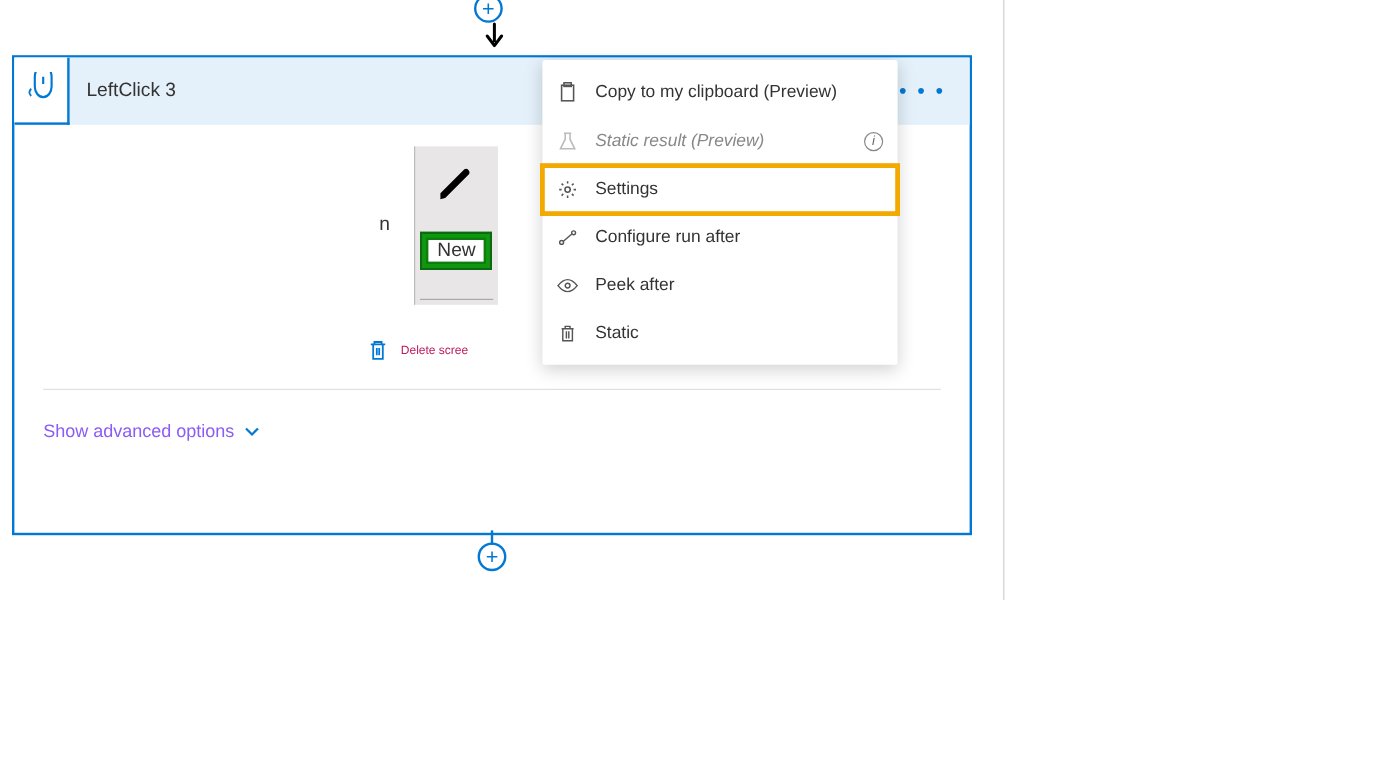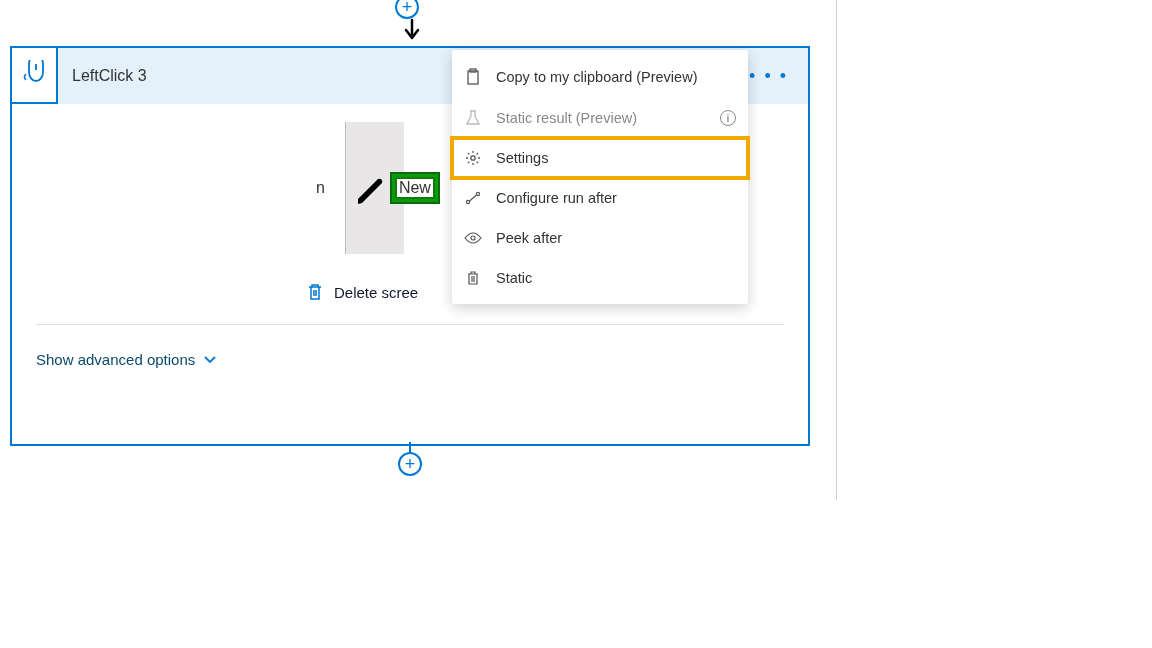--- a/index.html
+++ b/index.html
@@ -93,27 +93,27 @@
       flex-direction: column;
     }
     .screenshot-row {
       display: flex;
       align-items: center;
       gap: 20px;
       margin-left: 280px;
     }
     .n-label { font-size: 16px; color: #333; }
     .screenshot-box {
-      width: 59px;
+      width: 70px;
       height: 132px;
       border-left: 1px solid #bbb;
       padding: 4px;
       background: #e8e6e6;
       display: flex;
-      flex-direction: row;
+      flex-direction: column;
       justify-content: space-between;
       align-items: center;
       position: relative;
     }
     .pencil { font-size: 36px; color: #000; transform: rotate(0deg); margin-top:6px; }
     .new-badge {
       background: #0b9a0b;
       border: 3px solid #0b9a0b;
       outline: 2px solid #0b6a0b;
       color: #fff;
@@ -128,30 +128,30 @@
     .screenshot-bottom-border { border-bottom: 1px solid #aaa; width:100%; height:1px; margin-top:6px;}
     .delete-row {
       display: flex;
       align-items: center;
       gap: 10px;
       margin-top: 28px;
       margin-left: 270px;
       color: #0078d4;
     }
     .delete-row .trash { color: #0078d4; }
-    .delete-text { color: #0f172a; font-size: 15px; }
+    .delete-text { color: #be185d; font-size: 10px; }
     .divider {
       border-top: 1px solid #e0e0e0;
       margin: 22px 0;
     }
     .advanced {
       display: flex;
       align-items: center;
       gap: 8px;
-      color: #0c4a6e;
+      color: #8b5cf6;
       font-size: 15px;
       cursor: pointer;
       margin-top: 4px;
     }
     .chevron { color: #0078d4; }
     .context-menu {
       position: absolute;
       left: 452px;
       top: 50px;
       width: 296px;
@@ -163,21 +163,21 @@
     }
     .menu-item {
       display: flex;
       align-items: center;
       gap: 14px;
       padding: 12px 12px;
       cursor: pointer;
       font-size: 14.5px;
       color: #333;
     }
-    .menu-item.disabled { color: #888; }
+    .menu-item.disabled { color: #888; font-style: italic; }
     .menu-item .mi-icon { width: 18px; color: #555; display:flex; justify-content:center; }
     .menu-item.disabled .mi-icon { color: #bbb; }
     .menu-item .info { margin-left: auto; color: #666; border:1px solid #888; border-radius:50%; width:16px; height:16px; display:flex; align-items:center; justify-content:center; font-size:11px; }
     .menu-item.highlighted {
       outline: 4px solid #f2a900;
       outline-offset: -2px;
     }
     .plus-bottom {
       position: absolute;
       left: 398px;

